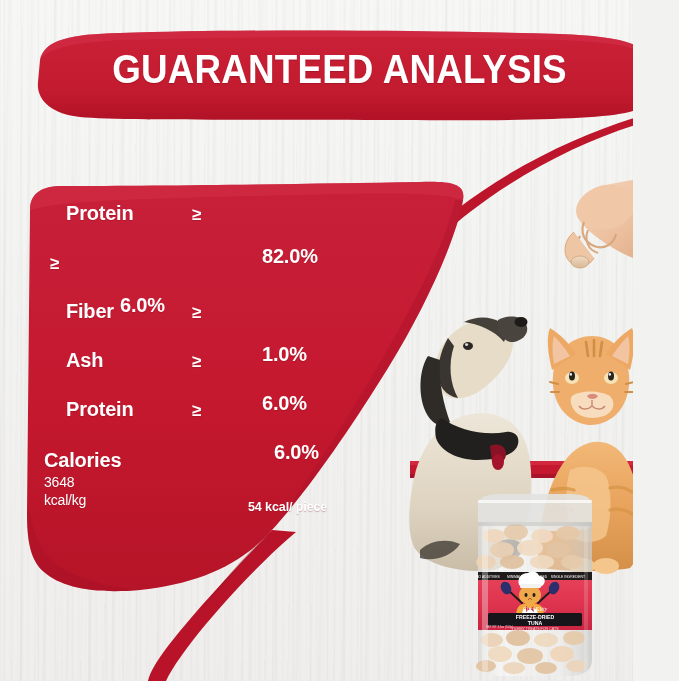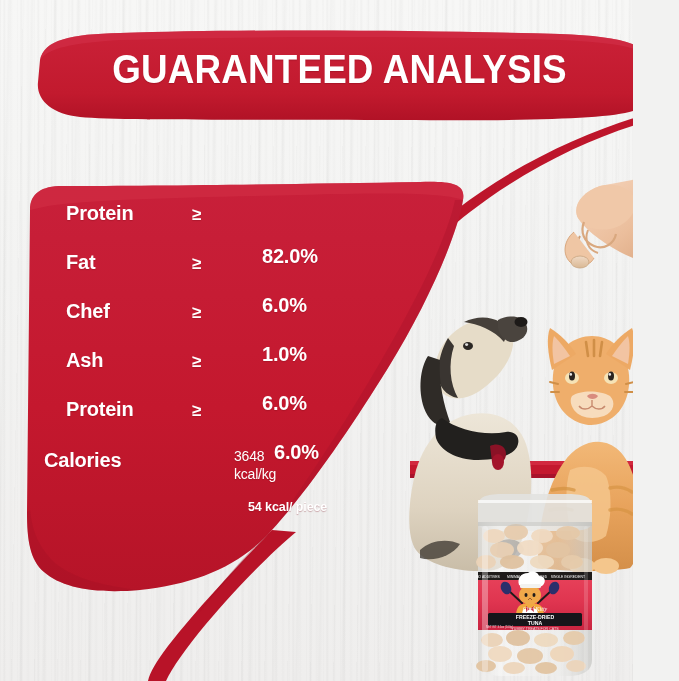--- a/index.html
+++ b/index.html
@@ -61,21 +61,21 @@
     flex:1;
     color:#ffffff;font-size:20px;font-weight:bold;
     letter-spacing:-0.2px;line-height:1.08;
     text-shadow:0 1px 1px rgba(120,10,22,0.30);
     margin-top:43px;
   }
   .nut-row.indented .nut-val{padding-left:12px;}
 
   #calories-row{
     position:absolute;left:44px;top:448px;width:300px;
-    display:flex;align-items:flex-start;
+    display:flex;align-items:flex-start;flex-direction:column;
   }
   #calories-label{
     width:190px;flex:none;
     color:#ffffff;font-size:20px;font-weight:bold;
     line-height:1.28;letter-spacing:-0.2px;
     text-shadow:0 1px 1px rgba(120,10,22,0.30);
   }
   #calories-value{
     flex:1;
     color:#ffffff;font-size:14px;font-weight:normal;
@@ -192,27 +192,26 @@
 
   <div id="nutrition-table">
 
     <div class="nut-row">
       <div class="nut-name">Protein</div>
       <div class="nut-op">≥</div>
       <div class="nut-val">82.0%</div>
     </div>
 
     <div class="nut-row">
-      <div class="nut-name">Fat</div>
       <div class="nut-op">≥</div>
       <div class="nut-val">6.0%</div>
     </div>
 
     <div class="nut-row">
-      <div class="nut-name">Chef</div>
+      <div class="nut-name">Fiber</div>
       <div class="nut-op">≥</div>
       <div class="nut-val">1.0%</div>
     </div>
 
     <div class="nut-row">
       <div class="nut-name">Ash</div>
       <div class="nut-op">≥</div>
       <div class="nut-val">6.0%</div>
     </div>
 

